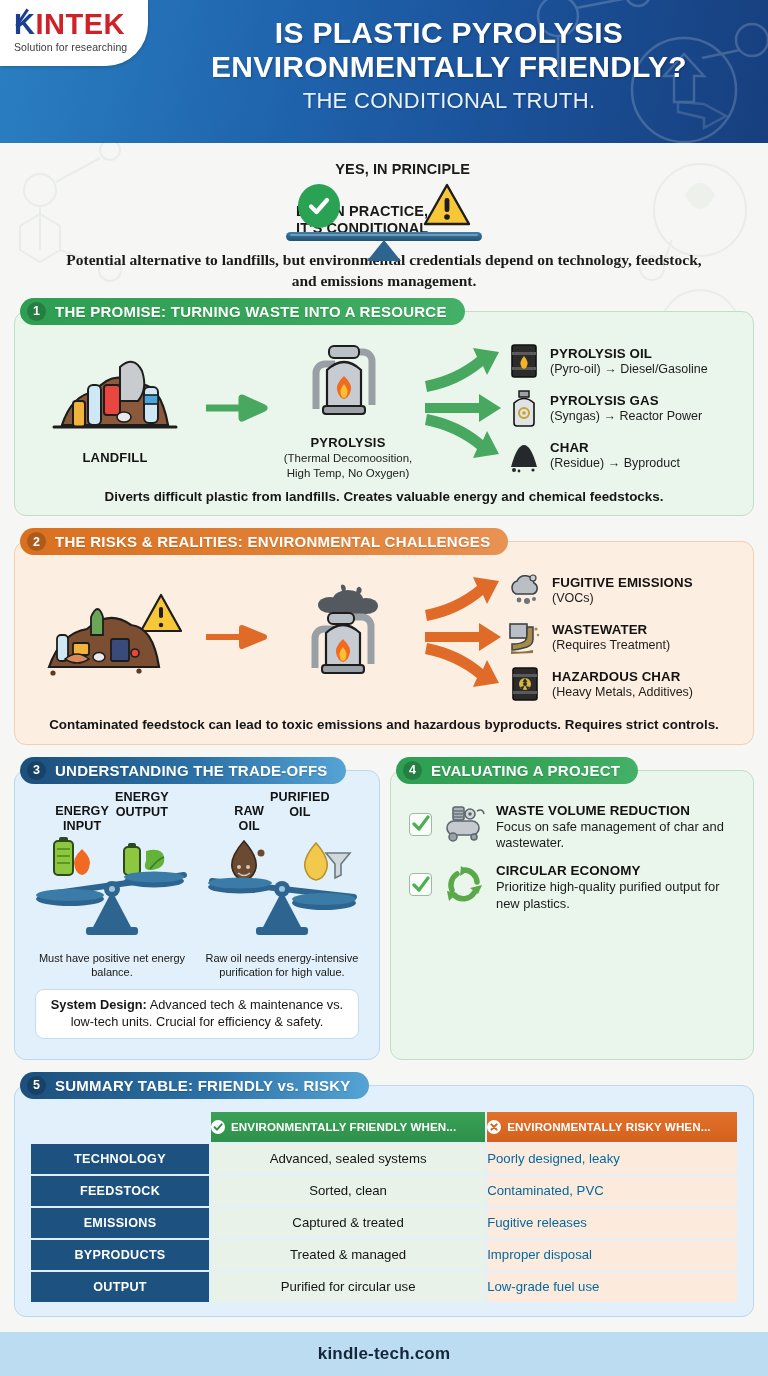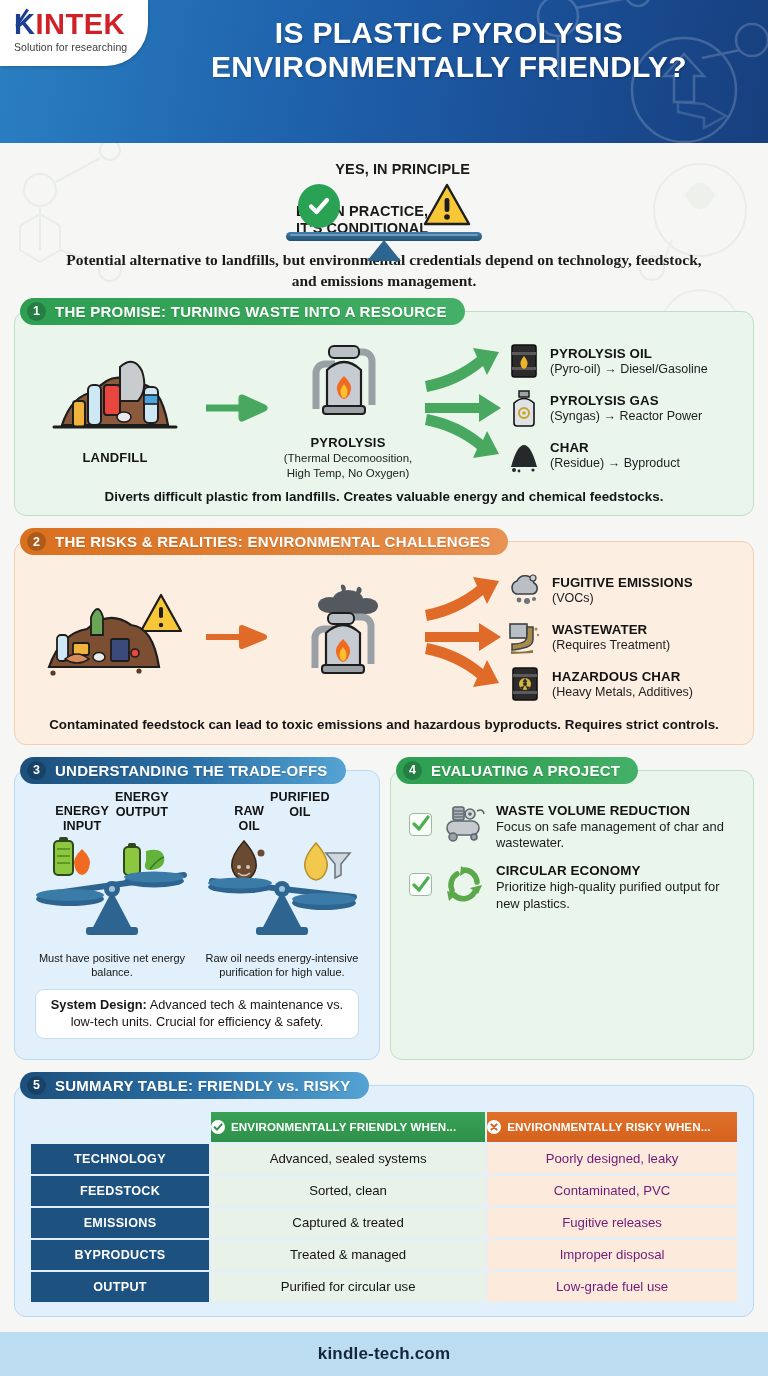--- a/index.html
+++ b/index.html
@@ -209,21 +209,21 @@
     background: linear-gradient(180deg,#e0702a 0%, #d5621c 100%);
     color: #fff; font-size: 11.6px; font-weight: bold; letter-spacing: .1px;
     height: 30px; text-align: left; padding-left: 8px; white-space: nowrap;
   }
   .th-inner { display: flex; align-items: center; gap: 6px; }
   .row-label {
     background: #1d5180; color: #fff; font-size: 12.6px; font-weight: bold;
     text-align: center; height: 30px; letter-spacing: .3px;
   }
   .cell-good { background: #e8f2e8; color: #141414; font-size: 13.2px; text-align: center; height: 30px; }
-  .cell-bad  { background: #fceadd; color: #701a75; font-size: 13.2px; text-align: center; height: 30px; }
+  .cell-bad  { background: #fceadd; color: #0369a1; font-size: 13.2px; height: 30px; }
 
   
   .cta { position: relative; z-index: 2; text-align: center; padding: 8px 30px 10px; }
   .cta-h { font-size: 16.5px; font-weight: bold; color: #111; letter-spacing: .1px; }
   .cta-p { font-size: 14px; color: #161616; line-height: 1.33; margin-top: 3px; font-weight: 500; }
   .foot-bar {
     position: absolute; left: 0; right: 0; bottom: 0; height: 44px;
     background: #bcdcf2; display: flex; align-items: center; justify-content: center; z-index: 2;
   }
   .foot-url { font-size: 17px; font-weight: bold; color: #14263a; letter-spacing: .2px; }
@@ -274,20 +274,21 @@
         <div class="logo-text">
           <span class="logo-slash"></span><span class="logo-k">K</span><span class="logo-rest">INTEK</span>
         </div>
         <div class="logo-tag">Solution for researching</div>
       </div>
     </div>
 
     <div class="header-title">
       <div class="title-l1">IS PLASTIC PYROLYSIS</div>
       <div class="title-l2">ENVIRONMENTALLY FRIENDLY?</div>
+      <div class="title-l3">THE CONDITIONAL TRUTH.</div>
     </div>
   </div>
 
   <div class="intro">
     <div class="balance-row">
       <div class="balance-label left">YES, IN PRINCIPLE</div>
 
       <div class="balance-center">
         <div class="check-circle">
           <svg width="26" height="26" viewBox="0 0 26 26">

